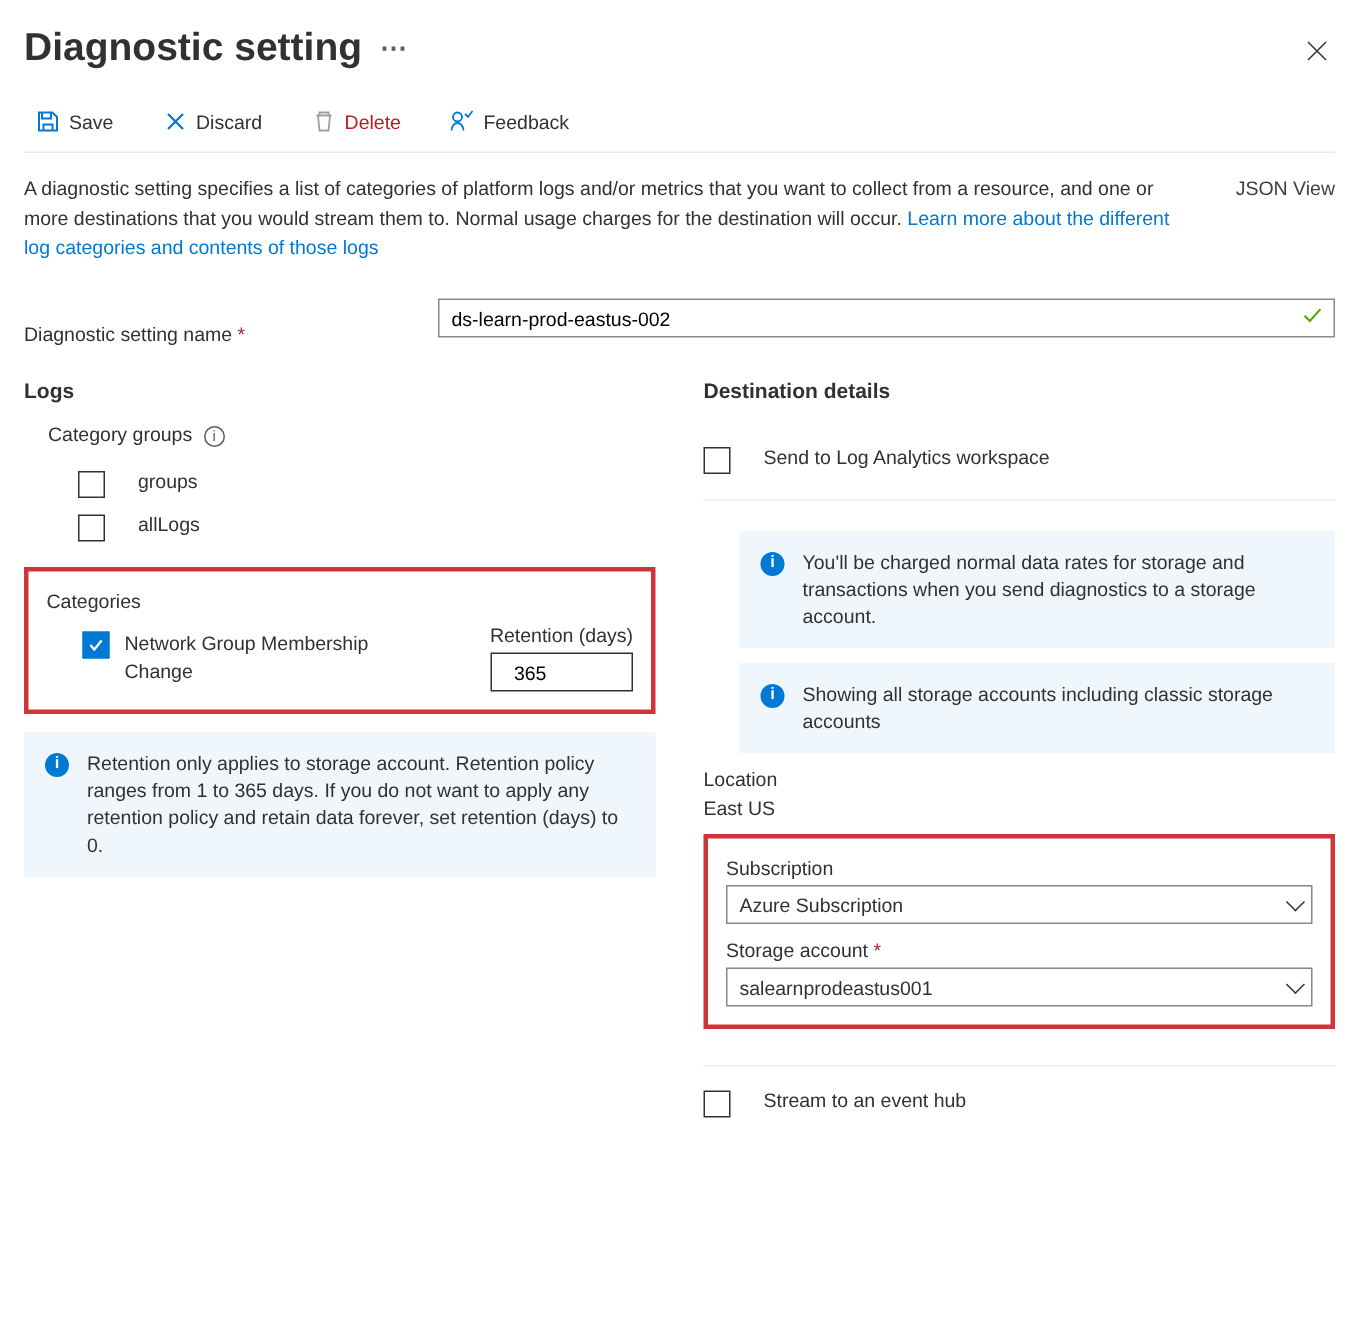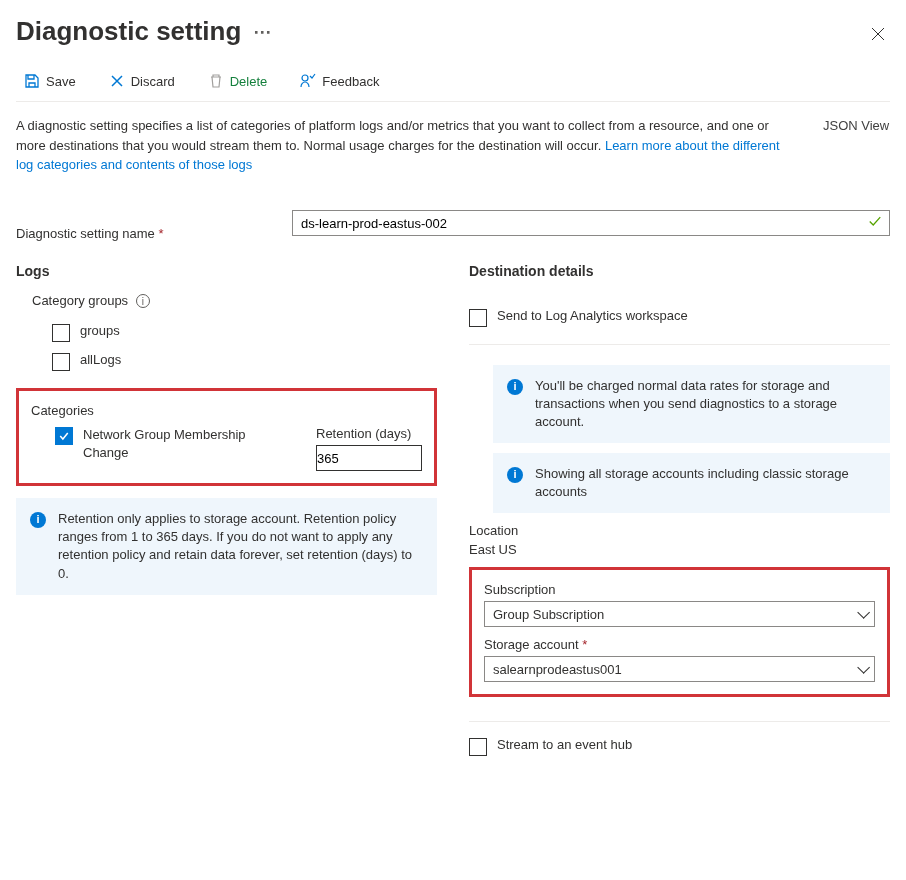--- a/index.html
+++ b/index.html
@@ -46,23 +46,23 @@
     display: flex;
     align-items: center;
     gap: 6px;
     padding: 4px 8px;
     background: none;
     border: none;
     cursor: pointer;
     font-size: 13px;
     color: #323130;
   }
-  .tbtn.disabled { color: #15803d; cursor: default; justify-content: center; }
+  .tbtn.disabled { color: #b91c1c; cursor: default; justify-content: center; }
   .tbtn svg { width: 16px; height: 16px; }
-  .desc-row { display:flex; justify-content:flex-start; gap:37px; margin-bottom:31px;}
+  .desc-row { display:flex; justify-content:space-between; gap:37px; margin-bottom:20px;}
   .desc { line-height: 1.5; max-width: 770px;}
   .link { color: #0078d4; text-decoration: none; cursor:pointer;}
   .json-link { color:#404040; white-space:nowrap; padding-top:2px;}
   .name-row { display:flex; align-items:center; gap:16px; margin-bottom:22px;}
   .name-label { width: 260px; margin-top: 20px;}
   .req { color:#a4262c; }
   .name-input-wrap { position:relative; flex:1;}
   .name-input {
     width:100%;
     padding: 4px 28px 4px 8px;
@@ -73,21 +73,21 @@
   .valid-check { position:absolute; right:8px; top:50%; transform:translateY(-50%); color:#57a300;}
   .columns { display:flex; gap:32px;}
   .col { flex:1; min-width:0;}
   .col.left { max-width: 430px;}
   .col.right { flex:1;}
   h3 { font-size:14px; font-weight:600; margin: 0 0 14px 0;}
   .sub { font-size:13px; margin: 0 0 10px 0; padding-left:16px;}
   .checkbox-row {
     display:flex;
     align-items:flex-start;
-    gap:10px;
+    gap:22px;
     padding: 5px 0;
   }
   .checkbox-row.indent { padding-left: 36px;}
   .cbox {
     width:18px;
     height:18px;
     border:1px solid #323130;
     display:inline-flex;
     align-items:center;
     justify-content:center;
@@ -96,26 +96,26 @@
     background:#fff;
     margin-top:1px;
   }
   .cbox.checked { background:#0078d4; border-color:#0078d4; color:#fff;}
   .info-icon {
     width:14px;height:14px;border:1px solid #605e5c;border-radius:50%;
     display:inline-flex;align-items:center;justify-content:center;
     font-size:10px;color:#605e5c;margin-left:4px;
   }
   .box-red { border:3px solid #d13438; padding:12px; margin-bottom:12px;}
-  .cat-row { display:flex; align-items:flex-start; justify-content:space-between; gap:4px;}
+  .cat-row { display:flex; align-items:center; justify-content:space-between; gap:4px;}
   .cat-left { display:flex; gap:10px; align-items:flex-start; padding-left:24px;}
   .cat-text { max-width:180px; line-height:1.4;}
   .ret { text-align:left;}
   .ret-label { font-size:13px; margin-bottom:4px;}
-  .ret-input { width:106px; padding:4px 0; border:1px solid #323130; font-size:13px; height:26px;}
+  .ret-input { width:95px; padding:4px 15px; border:1px solid #323130; font-size:13px; height:26px;}
   .info-banner {
     background:#eff6fc;
     padding:12px 14px;
     display:flex;
     gap:12px;
     align-items:flex-start;
     font-size:13px;
     line-height:1.4;
     margin-top:10px;
   }
@@ -268,21 +268,21 @@
           <span class="icircle">i</span>
           <span>Showing all storage accounts including classic storage accounts</span>
         </div>
 
         <div class="field-label">Location</div>
         <div class="loc-text">East US</div>
 
         <div class="box-red" style="margin-top:10px;">
           <div class="field-label" style="margin-top:0">Subscription</div>
           <div class="select-box">
-            <span>Group Subscription</span>
+            <span>Azure Subscription</span>
             <span class="chevron"></span>
           </div>
           <div class="field-label">
             <span>Storage account</span> <span class="req">*</span>
           </div>
           <div class="select-box">
             <span>salearnprodeastus001</span>
             <span class="chevron"></span>
           </div>
         </div>

